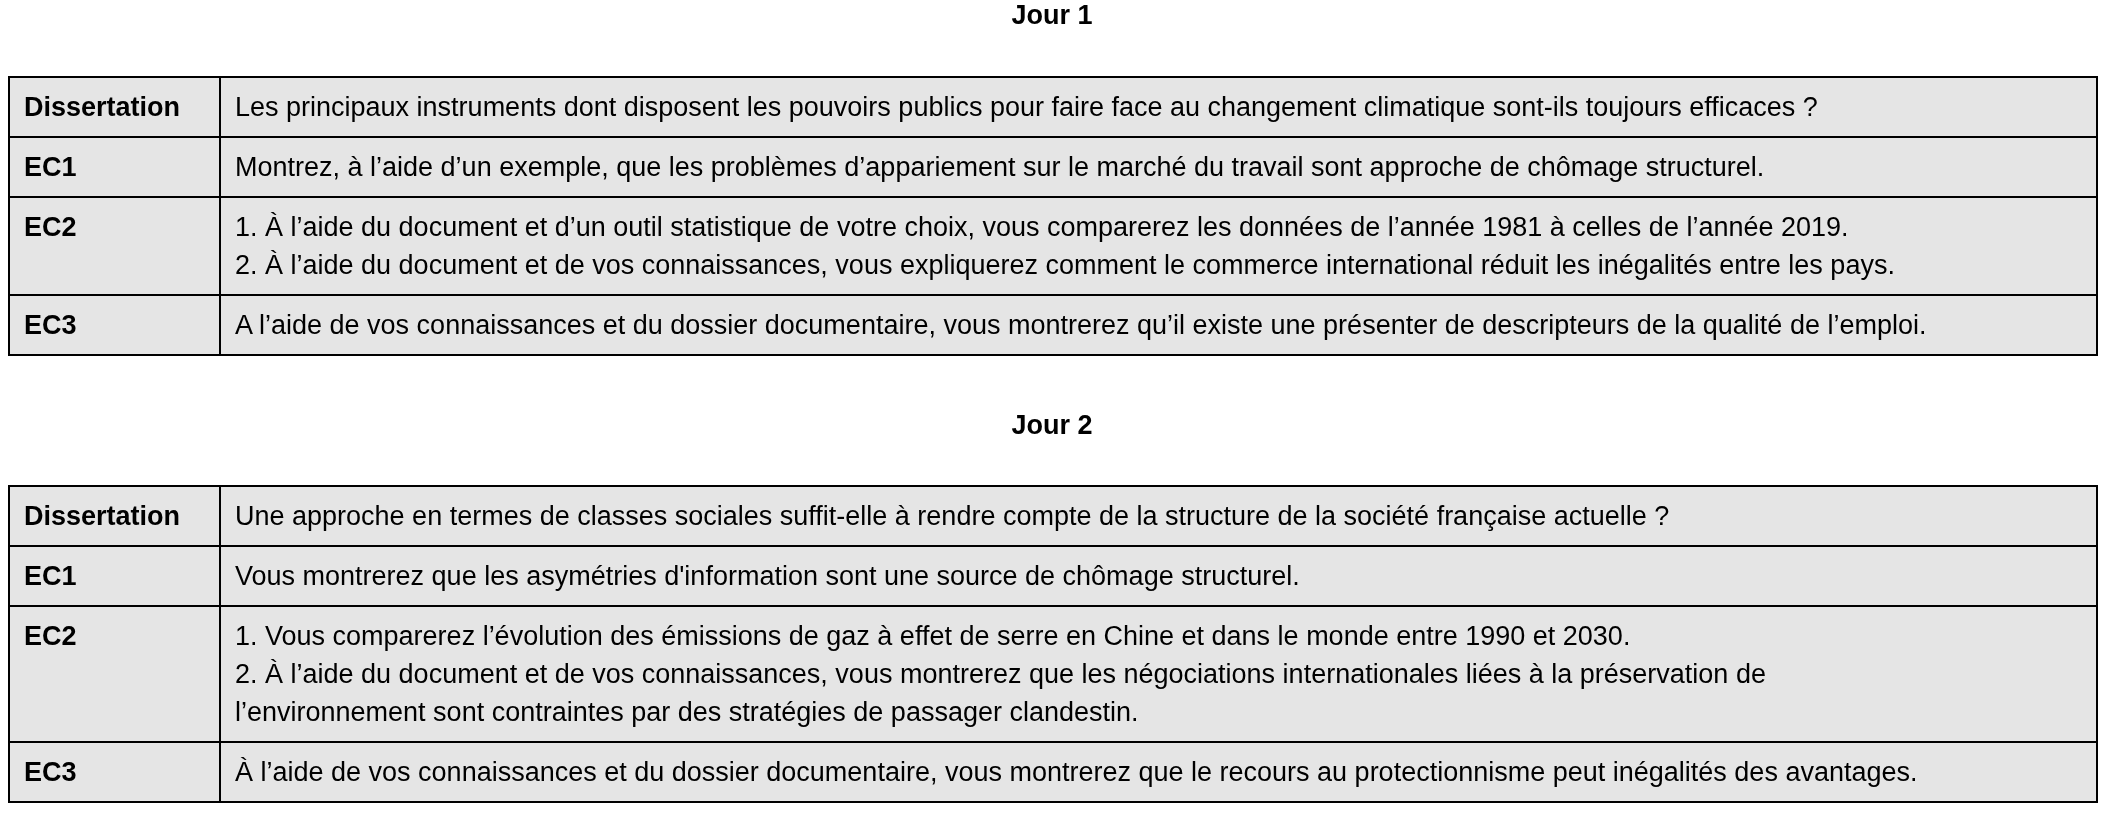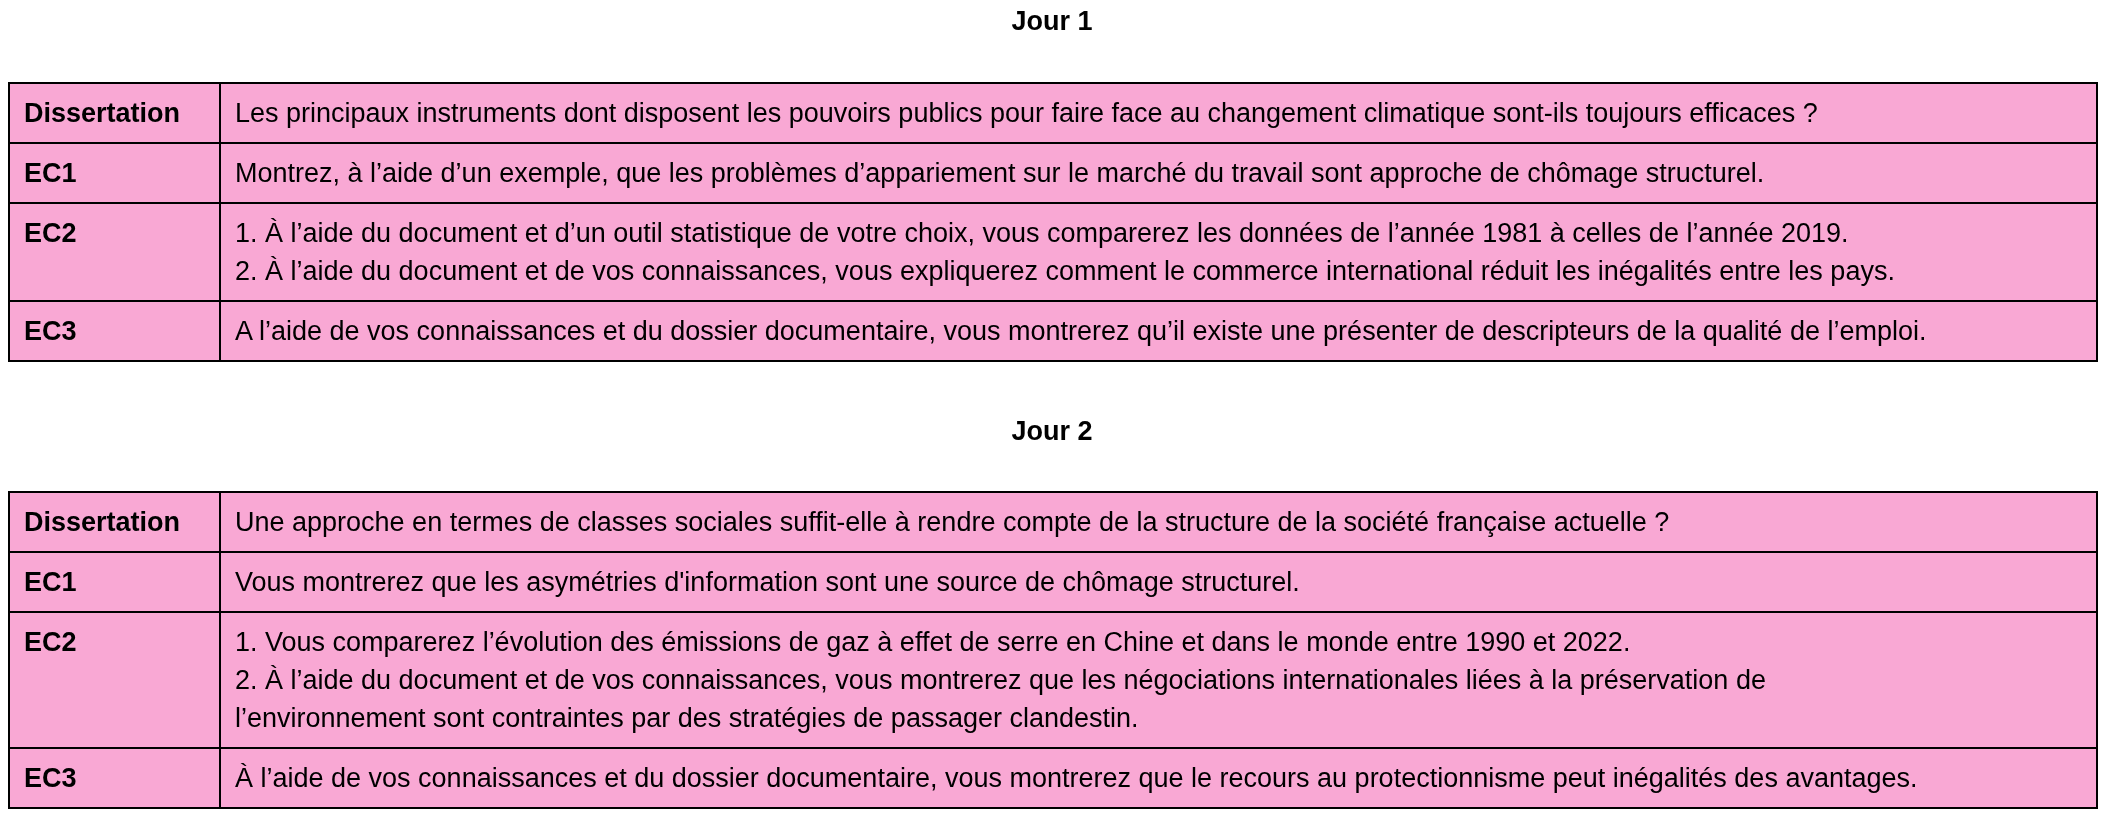--- a/index.html
+++ b/index.html
@@ -8,21 +8,20 @@
     background: #ffffff;
   }
   body {
     width: 2104px;
     height: 814px;
     font-family: "Liberation Sans", sans-serif;
     color: #000000;
     overflow: hidden;
   }
   .doc {
-    padding-top: 6px;
   }
   .day-heading {
     text-align: center;
     font-weight: bold;
     font-size: 27px;
     line-height: 30px;
     margin: 0 0 46px 0;
   }
   .day-heading.second {
     margin-top: 54px;
@@ -33,21 +32,21 @@
     table-layout: fixed;
     width: 2090px;
     margin-left: 8px;
   }
   table.exam-table td {
     border: 2px solid #000000;
     vertical-align: top;
     font-size: 27px;
     line-height: 38px;
     padding: 10px 12px 10px 14px;
-    background: #f9a8d4;
+    background: #e5e5e5;
   }
   td.label-cell {
     font-weight: bold;
     padding-left: 11px;
   }
   .line {
     white-space: normal;
   }
 </style>
 </head>
@@ -107,21 +106,21 @@
       </tr>
       <tr>
         <td class="label-cell">EC1</td>
         <td>
           <div class="line">Vous montrerez que les asymétries d'information sont une source de chômage structurel.</div>
         </td>
       </tr>
       <tr>
         <td class="label-cell">EC2</td>
         <td>
-          <div class="line">1. Vous comparerez l’évolution des émissions de gaz à effet de serre en Chine et dans le monde entre 1990 et 2022.</div>
+          <div class="line">1. Vous comparerez l’évolution des émissions de gaz à effet de serre en Chine et dans le monde entre 1990 et 2030.</div>
           <div class="line">2. À l’aide du document et de vos connaissances, vous montrerez que les négociations internationales liées à la préservation de</div>
           <div class="line">l’environnement sont contraintes par des stratégies de passager clandestin.</div>
         </td>
       </tr>
       <tr>
         <td class="label-cell">EC3</td>
         <td>
           <div class="line">À l’aide de vos connaissances et du dossier documentaire, vous montrerez que le recours au protectionnisme peut inégalités des avantages.</div>
         </td>
       </tr>

